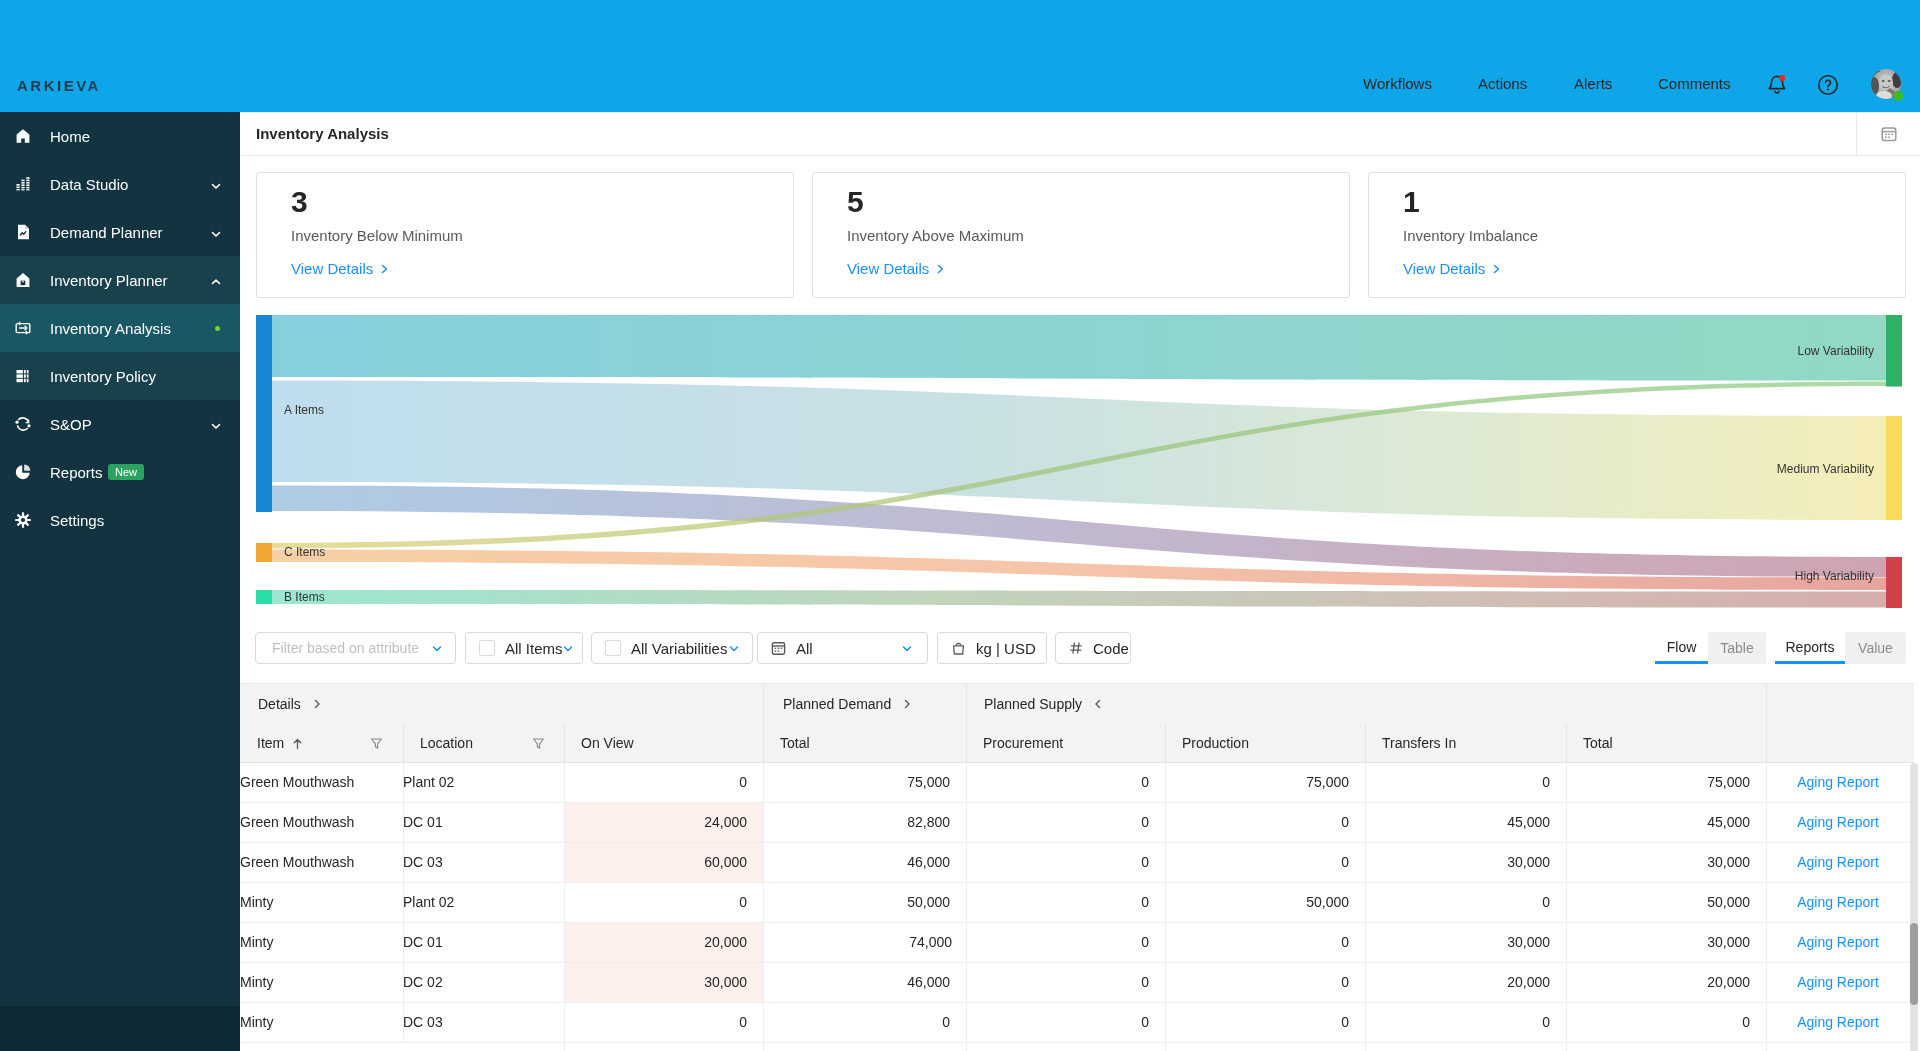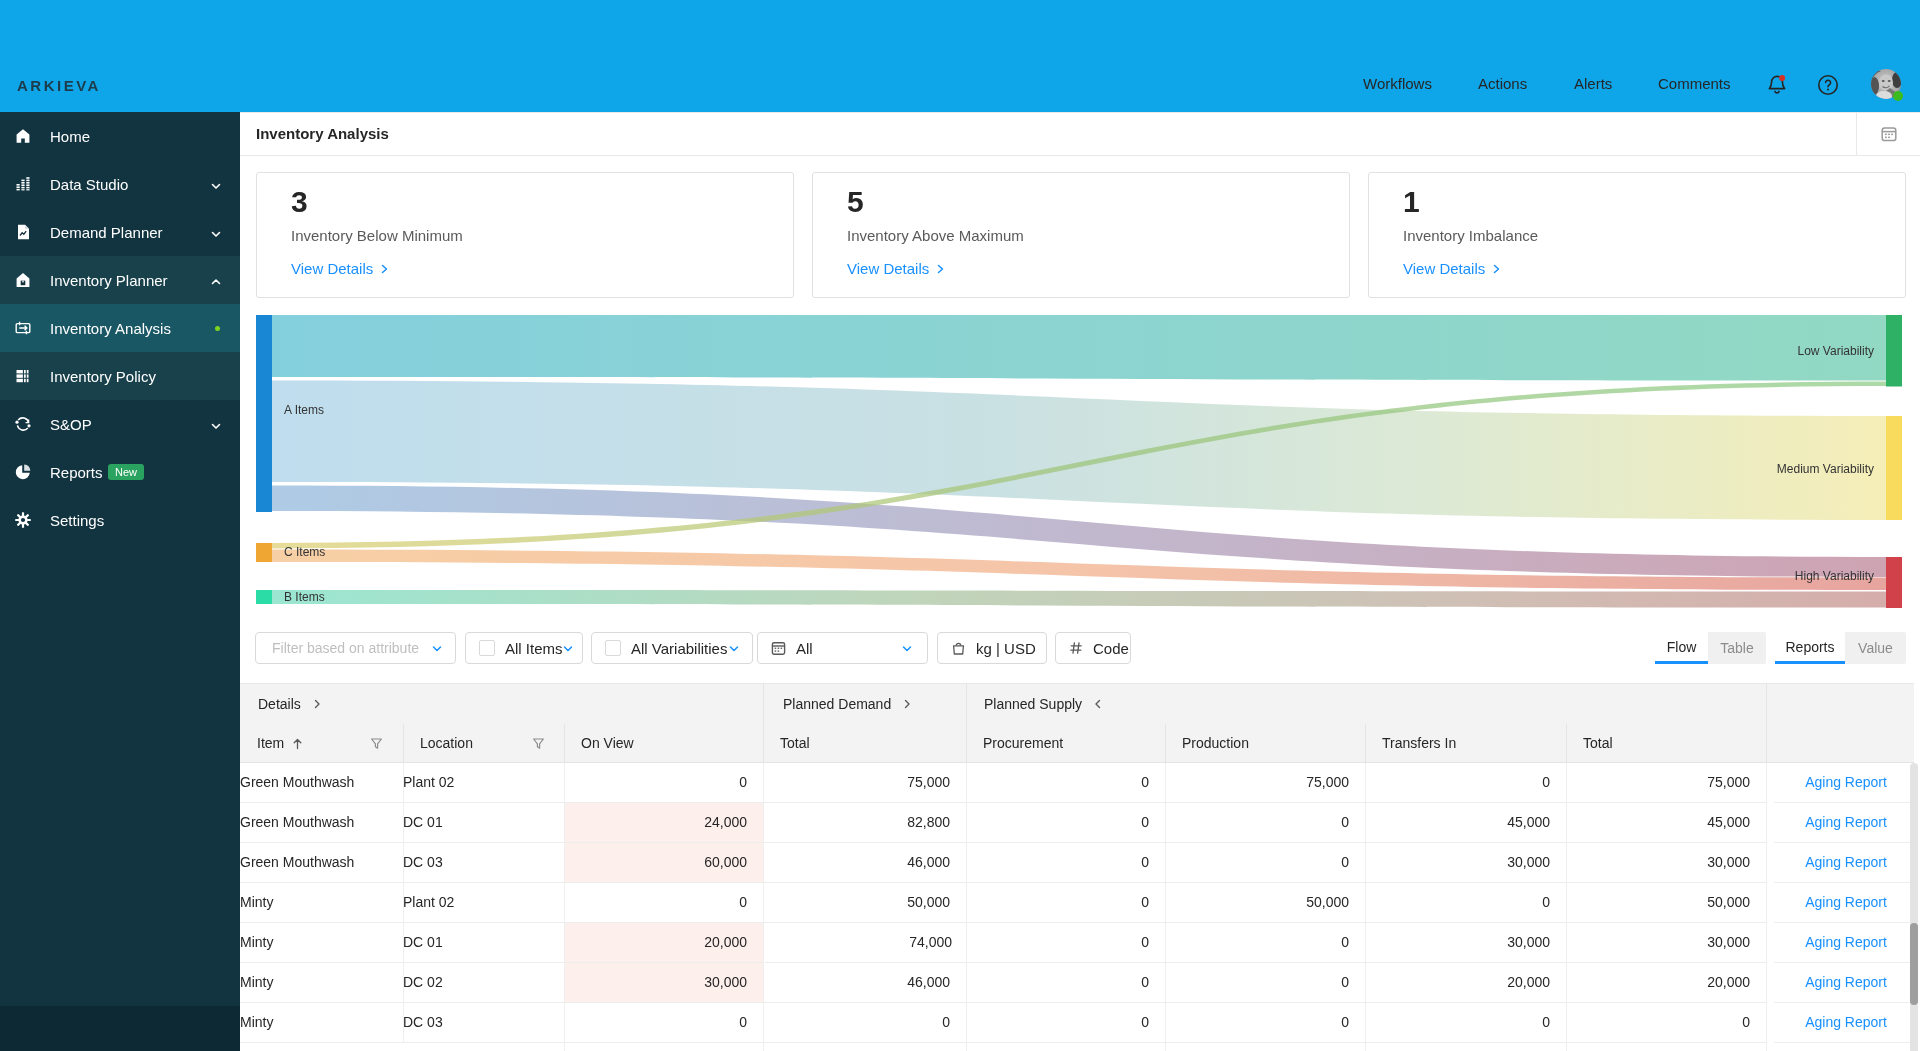--- a/index.html
+++ b/index.html
@@ -62,21 +62,21 @@
 .chdr { position:absolute; left:240px; width:1674px; background:#f3f3f3;
   border-bottom:1px solid #e4e4e4; box-sizing:border-box; }
 .tc { position:absolute; height:40px; line-height:39px; font-size:14px; color:#262626;
   border-bottom:1px solid #ededed; background:#fff; }
 .tc.hc { background:#f3f3f3; height:39px; line-height:38px; border-bottom:1px solid #e4e4e4; }
 .htx { margin-left:17px; font-weight:400; color:#262626; }
 .hsort { margin-left:8px; position:relative; top:2px; }
 .hfun { position:absolute; top:13px; line-height:0; }
 .tl { }
 .tr { text-align:right; padding-right:16px; }
-.tcent { text-align:center;margin-left:8px; }
+.tcent { text-align:center; }
 .pink { background:#fdefec; }
 .aging { color:#1890ff; }
 .vline { position:absolute; width:1px; background:#e4e4e4; }
 .vline2 { position:absolute; width:1px; background:#e4e4e4; }
 .vline3 { position:absolute; width:1px; background:#efefef; }
 #scroll { position:absolute; left:1910px; top:763px; width:8px; height:288px; background:#e3e3e3; border-radius:4px 4px 0 0; }
 #thumb { position:absolute; left:1910px; top:923px; width:8px; height:82px; background:#9e9e9e;
   border-radius:4px; }
 </style></head>
 <body>

